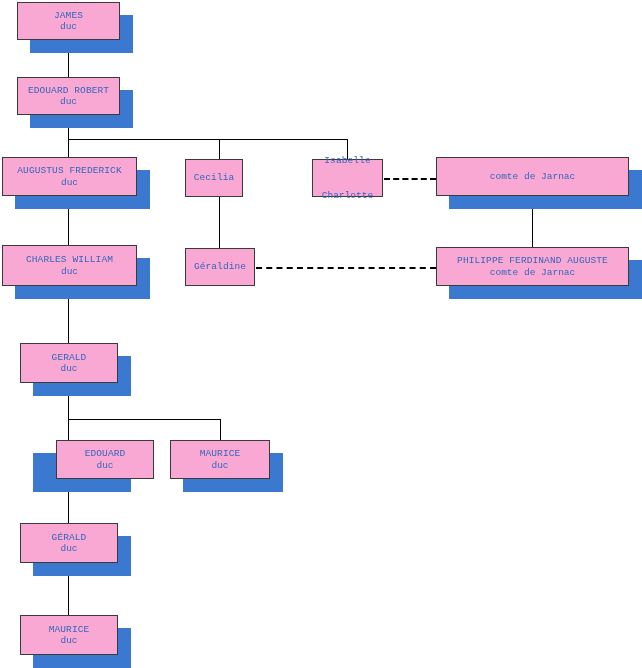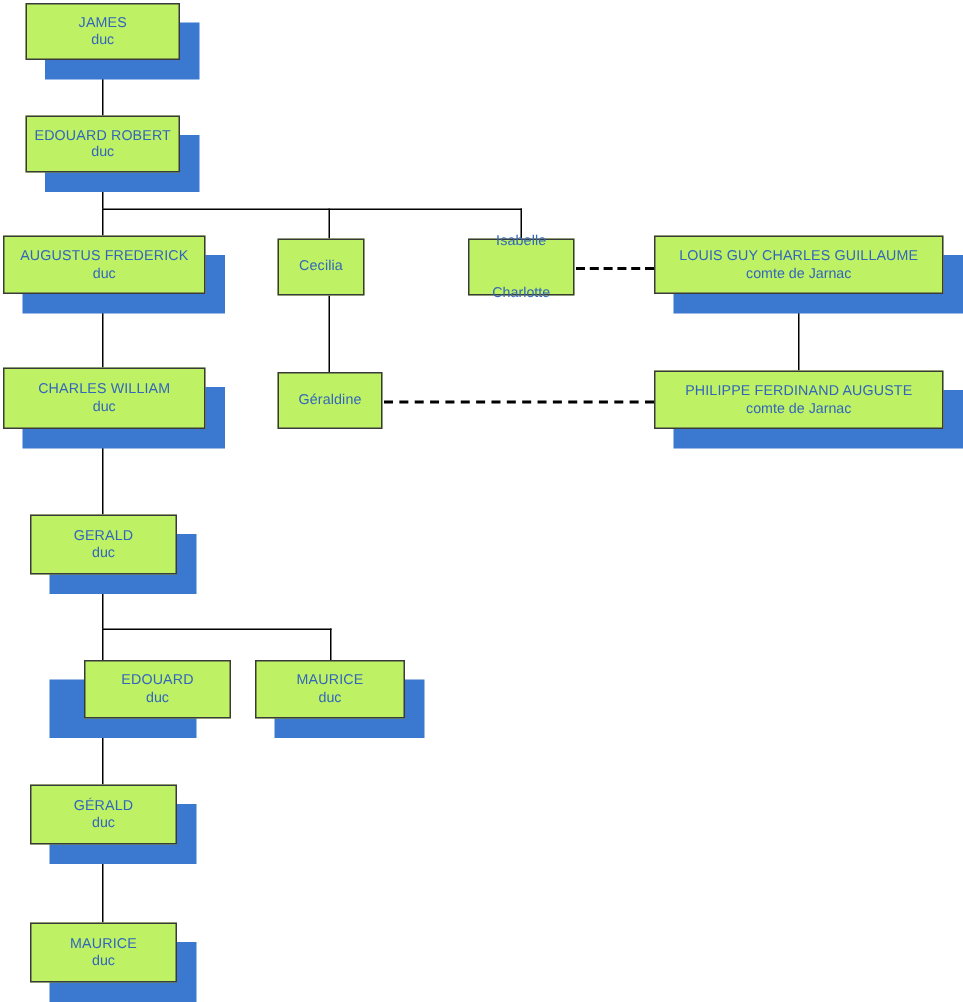--- a/index.html
+++ b/index.html
@@ -28,30 +28,31 @@
   .dashline {
     position: absolute;
     height: 0;
     border-top: 2px dashed #000000;
   }
 
   
   .node {
     position: absolute;
     box-sizing: border-box;
-    background: #bef264;
+    background: #f9a8d4;
     border: 1px solid #3a3a3a;
     color: #3366bb;
     display: flex;
     flex-direction: column;
     align-items: center;
     justify-content: center;
     line-height: 1.18;
     z-index: 3;
     text-align: center;
+    font-family: Liberation Mono, monospace;
   }
   .node .title {
     font-size: 9.5px;
     letter-spacing: .1px;
     white-space: nowrap;
   }
   .node .sub {
     font-size: 9.5px;
     white-space: nowrap;
   }
@@ -127,21 +128,20 @@
   <div class="node" style="left:185px; top:159px; width:58px; height:38px;">
     <span class="title">Cecilia</span>
   </div>
 
   <div class="node two-line-name" style="left:312px; top:159px; width:71px; height:38px;gap:24px;">
     <span class="title">Isabelle</span>
     <span class="sub">Charlotte</span>
   </div>
 
   <div class="node" style="left:436px; top:157px; width:193px; height:39px;">
-    <span class="title">LOUIS GUY CHARLES GUILLAUME</span>
     <span class="sub">comte de Jarnac</span>
   </div>
 
   <div class="node" style="left:2px; top:245px; width:135px; height:41px;">
     <span class="title">CHARLES WILLIAM</span>
     <span class="sub">duc</span>
   </div>
 
   <div class="node" style="left:185px; top:248px; width:70px; height:38px;">
     <span class="title">Géraldine</span>

